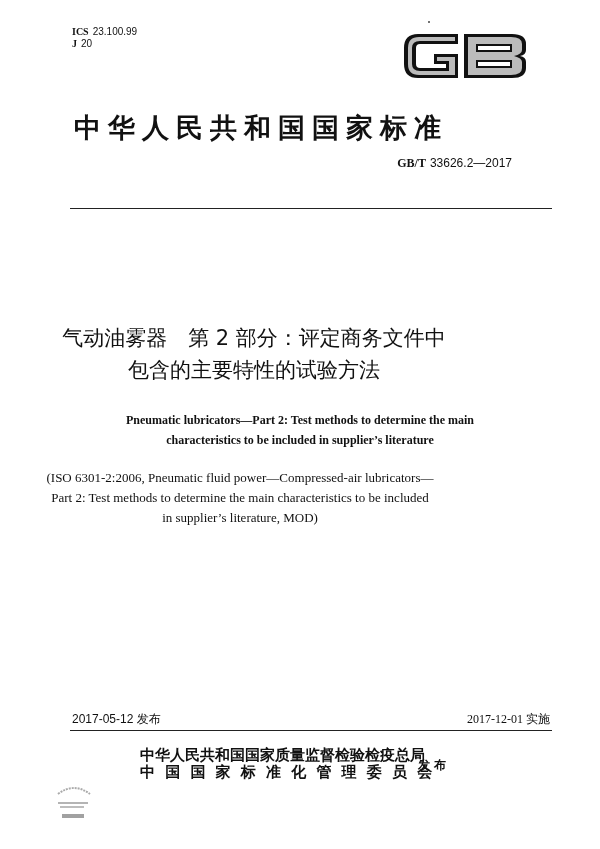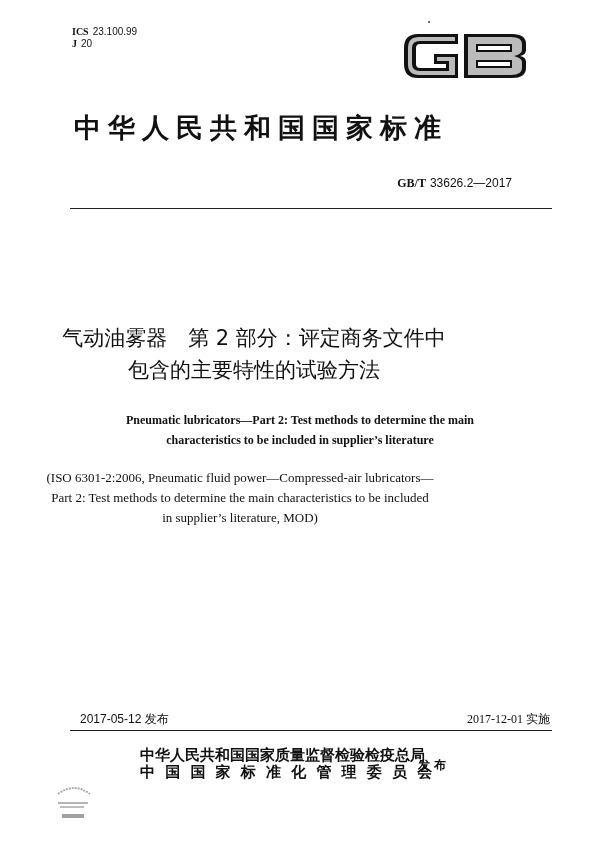--- a/index.html
+++ b/index.html
@@ -2,27 +2,27 @@
 <html><head>
 <meta charset="utf-8">
 <style>
   html, body { margin: 0; padding: 0; background: #ffffff; }
   body { width: 600px; height: 849px; position: relative; overflow: hidden; color: #111; font-family: "DejaVu Sans", sans-serif; }
   .abs { position: absolute; }
   .ics { left: 72px; top: 26px; font-size: 10px; line-height: 12px; font-family: "Liberation Sans", sans-serif; }
   .ics b { font-family: "Liberation Serif", serif; font-weight: bold; margin-right: 4px; }
   .logo { left: 400px; top: 30px; width: 130px; height: 52px; }
   .national { left: 74px; top: 110px; width: 490px; font-size: 27px; font-weight: bold; font-family: "DejaVu Serif", serif; letter-spacing: 7px; white-space: nowrap; }
-  .stdno { right: 88px; top: 176px; font-size: 12px; font-family: "Liberation Sans", sans-serif; }
+  .stdno { right: 88px; top: 156px; font-size: 12px; font-family: "Liberation Sans", sans-serif; }
   .stdno b { font-family: "Liberation Serif", serif; margin-right: 4px; }
   .rule { left: 70px; width: 482px; height: 0; border-top: 1.5px solid #222; }
   .title-cn { left: 0; width: 508px; top: 322px; text-align: center; font-size: 21px; line-height: 32px; font-family: "DejaVu Sans", sans-serif; }
   .title-en { left: 0; width: 600px; top: 410px; text-align: center; font-size: 12px; line-height: 20px; font-weight: bold; font-family: "Liberation Serif", serif; }
   .iso { left: 0; width: 480px; top: 468px; text-align: center; font-size: 13px; line-height: 20px; font-family: "Liberation Serif", serif; }
-  .pubdate { left: 72px; top: 711px; font-size: 12px; font-family: "Liberation Sans", sans-serif; margin-left: 8px; }
+  .pubdate { left: 72px; top: 711px; font-size: 12px; font-family: "Liberation Sans", sans-serif; }
   .impdate { right: 50px; top: 711px; font-size: 12px; font-family: Liberation Serif, serif; }
   .issuers { left: 140px; top: 747px; font-size: 15px; line-height: 17px; font-weight: bold; font-family: "DejaVu Serif", serif; }
   .issuer2 { letter-spacing: 10.2px; }
   .issued { left: 418px; top: 757px; font-size: 12px; font-weight: bold; font-family: "DejaVu Serif", serif; letter-spacing: 4px; }
   .stamp { left: 52px; top: 780px; width: 44px; height: 46px; opacity: 0.55; }
   .dot { left: 428px; top: 21px; width: 2px; height: 2px; background: #444; border-radius: 1px; }
 </style>
 </head>
 <body>
 

